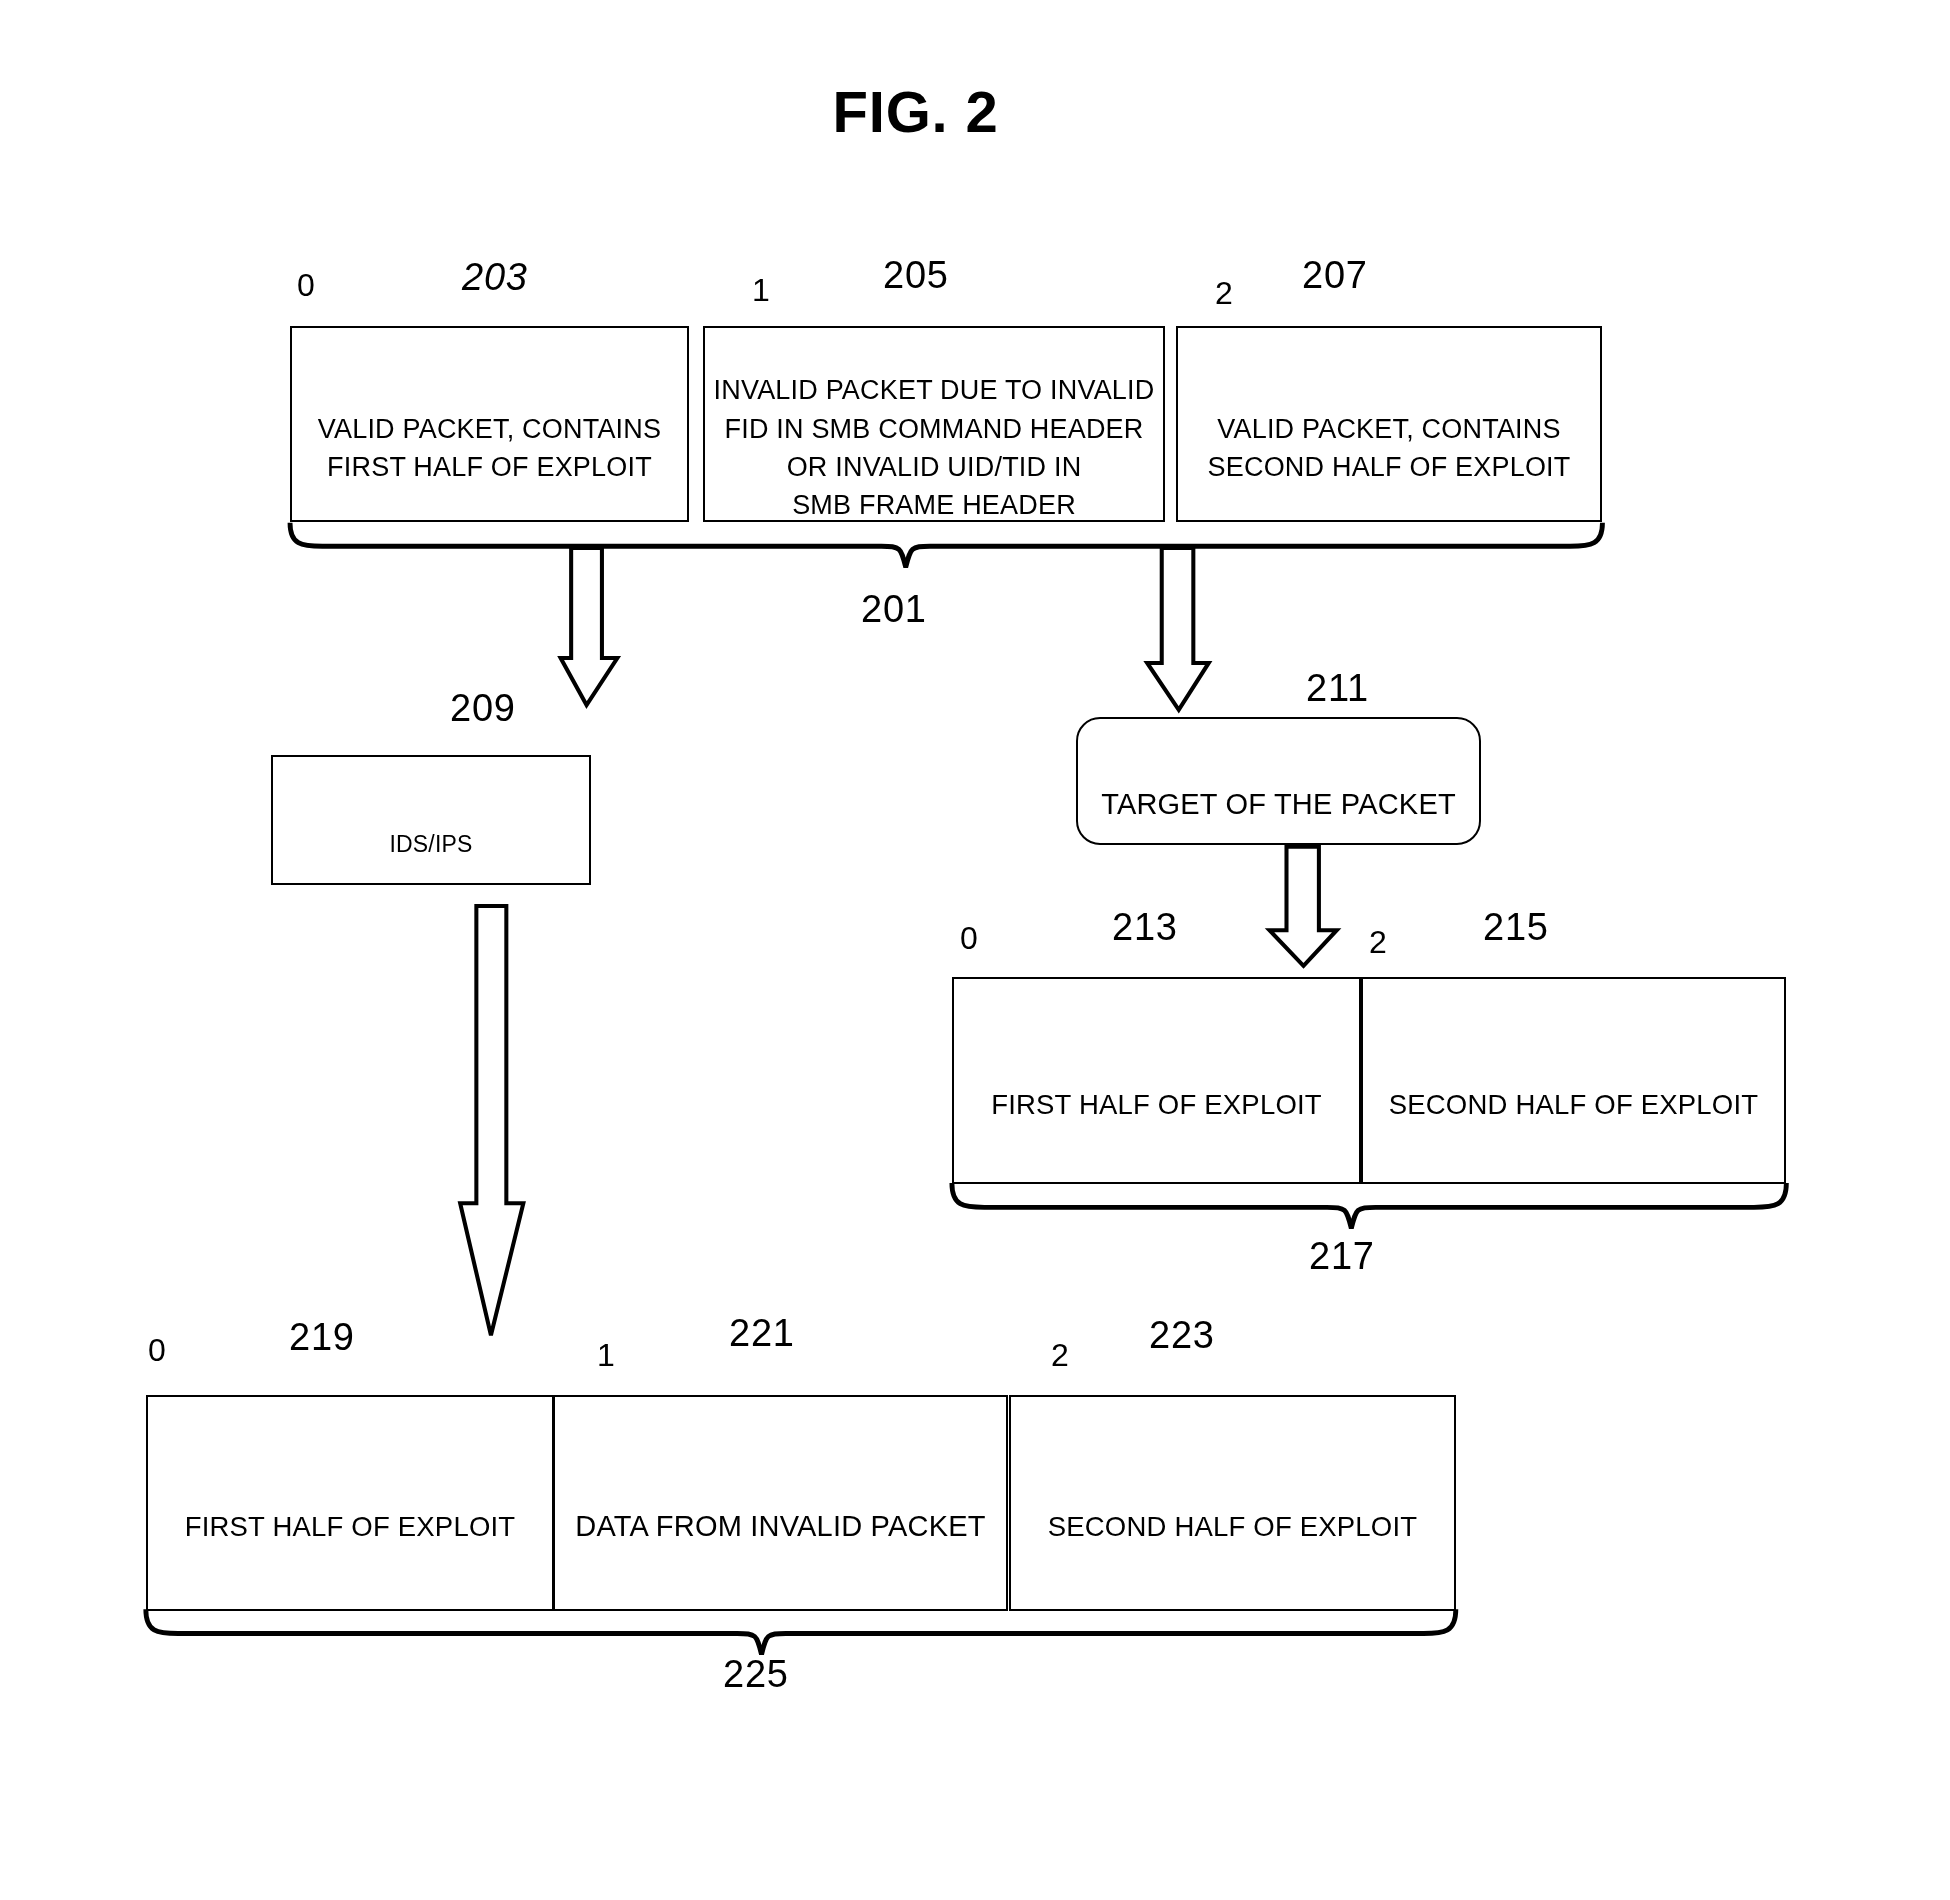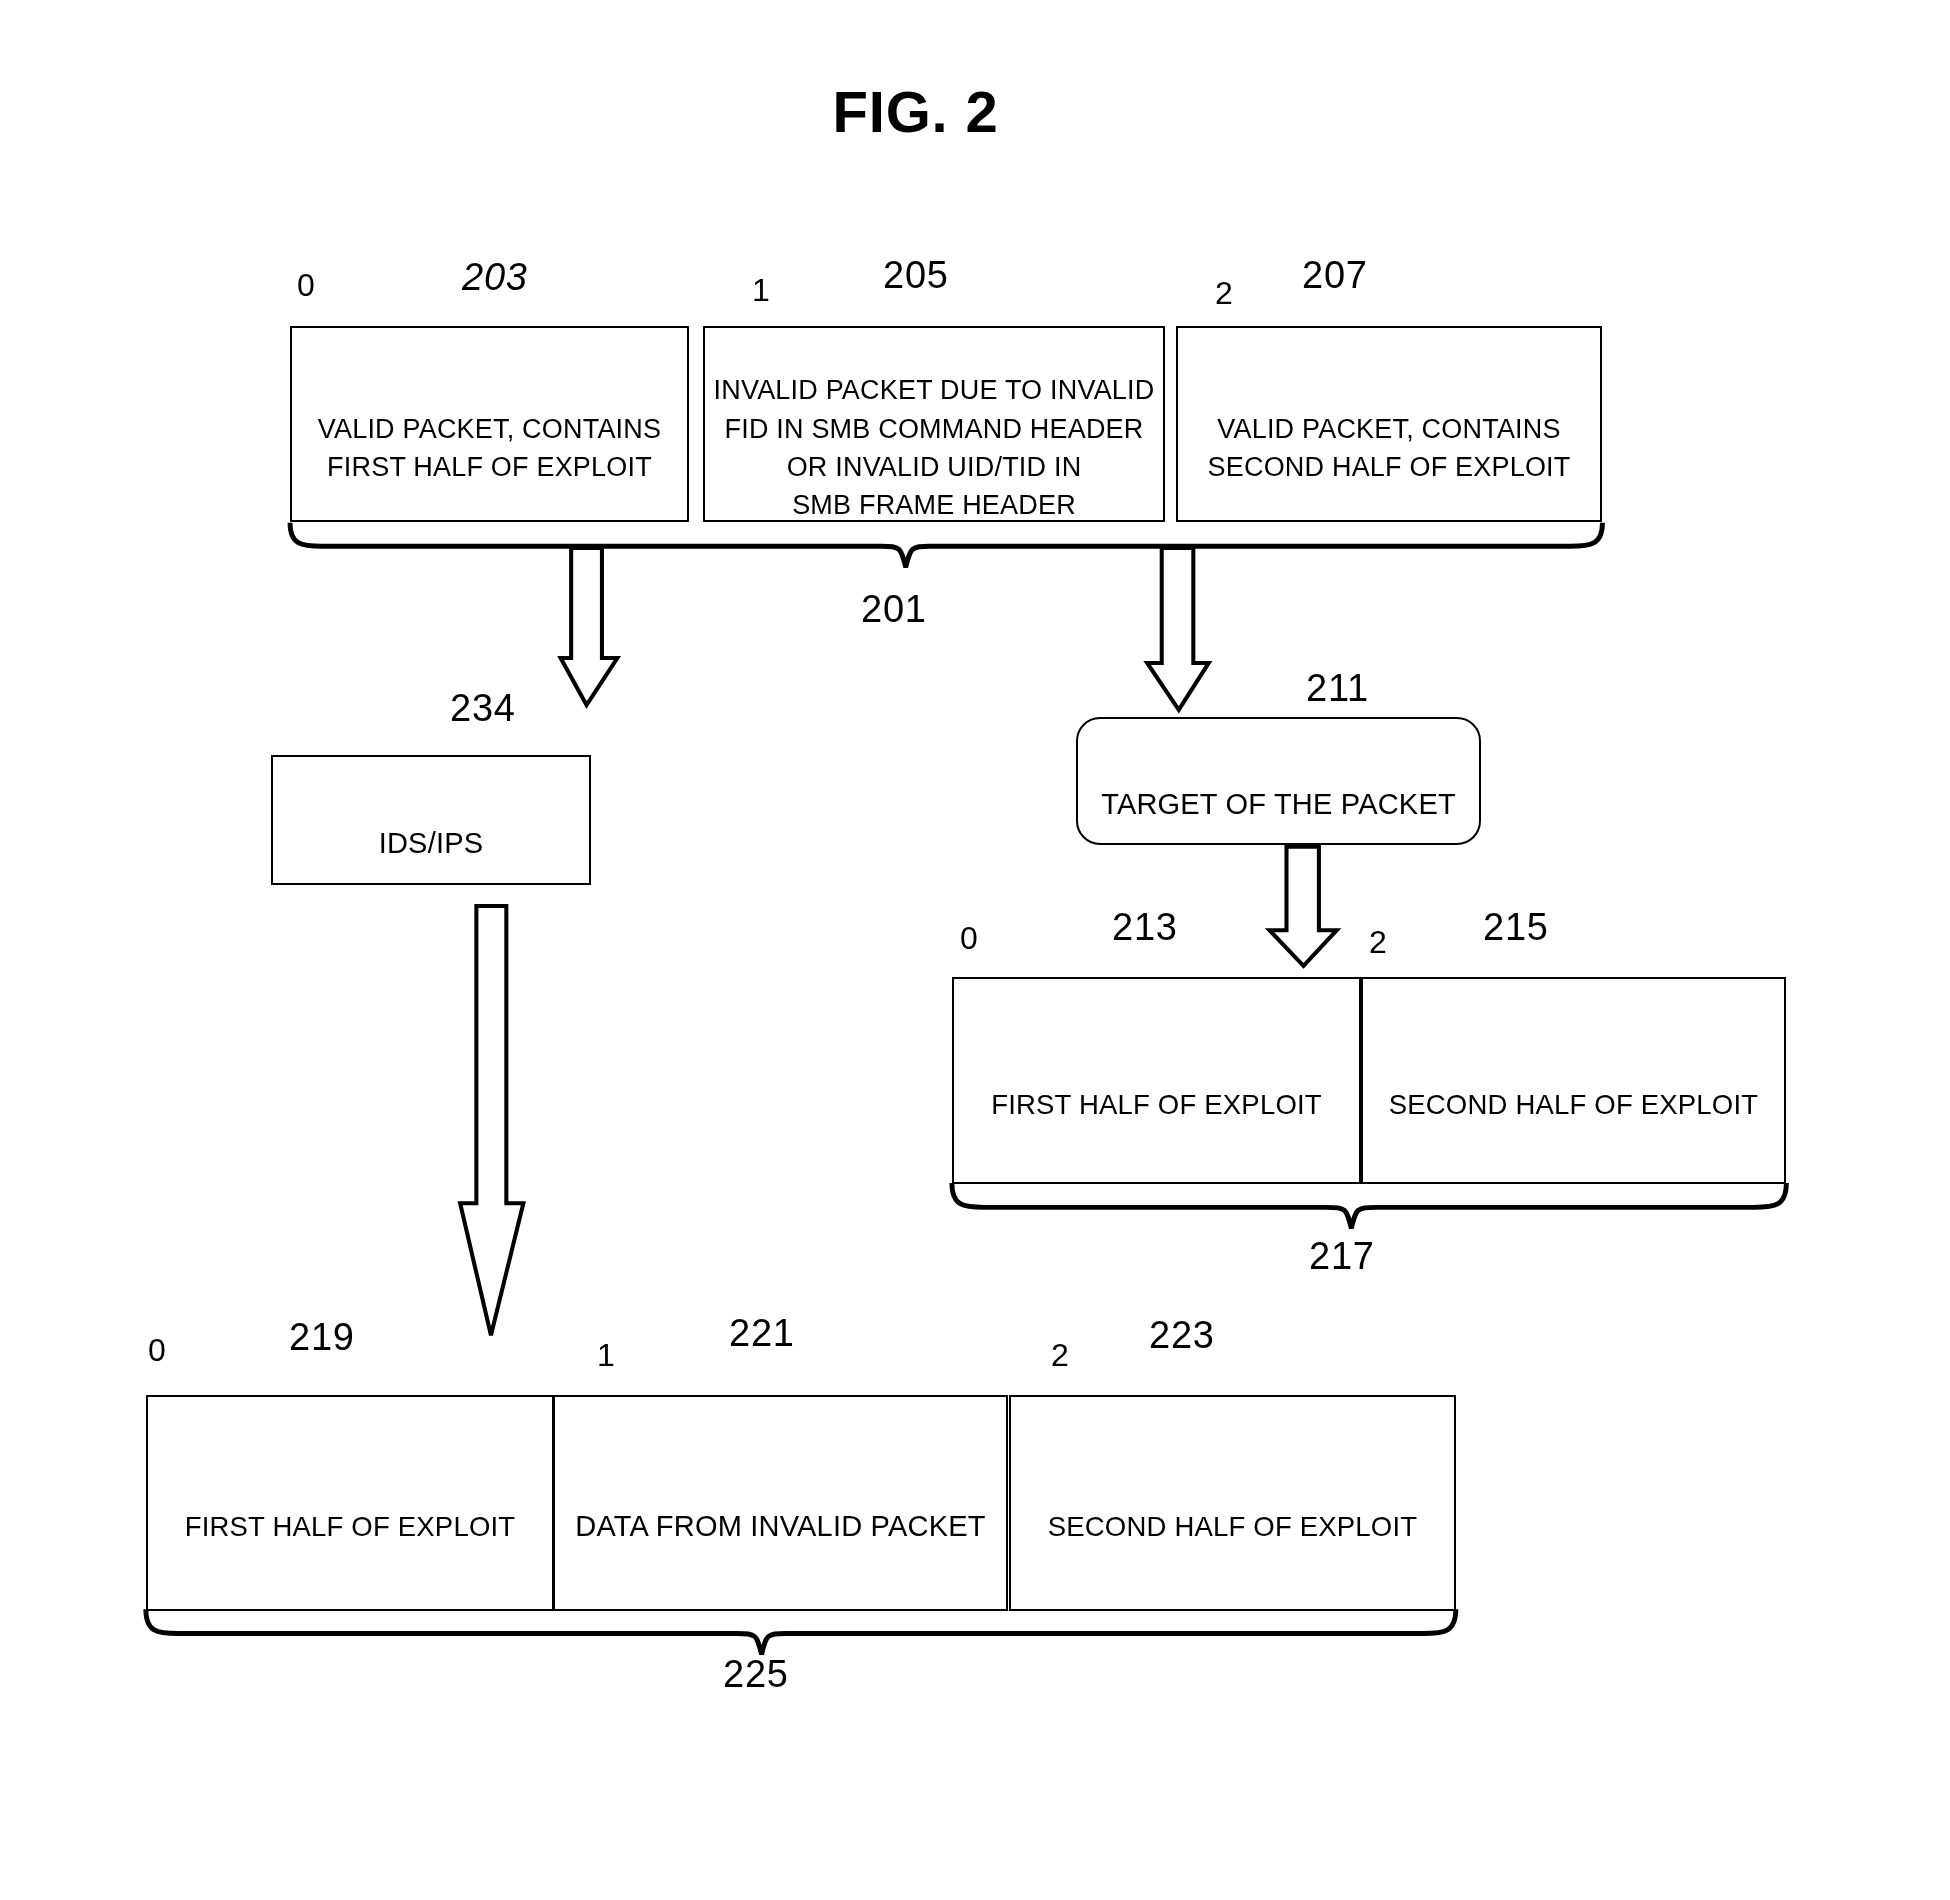--- a/index.html
+++ b/index.html
@@ -97,24 +97,24 @@
   <div class="abs pbox" style="left:703px; top:326px; width:462px; height:196px;">
     <div class="txt multiline">INVALID PACKET DUE TO INVALID<br>FID IN SMB COMMAND HEADER<br>OR INVALID UID/TID IN<br>SMB FRAME HEADER</div>
   </div>
 
   <div class="abs pbox" style="left:1176px; top:326px; width:426px; height:196px;">
     <div class="txt multiline">VALID PACKET, CONTAINS<br>SECOND HALF OF EXPLOIT</div>
   </div>
 
   <div class="abs refnum" style="left:861px; top:588px;">201</div>
 
-  <div class="abs refnum" style="left:450px; top:687px;">234</div>
+  <div class="abs refnum" style="left:450px; top:687px;">209</div>
 
   <div class="abs pbox" style="left:271px; top:755px; width:320px; height:130px;">
-    <div class="txt multiline" style="font-size:29px;">IDS/IPS</div>
+    <div class="txt multiline" style="font-size:23px;">IDS/IPS</div>
   </div>
 
   <div class="abs refnum" style="left:1306px; top:667px;">211</div>
 
   <div class="abs pbox" style="left:1076px; top:717px; width:405px; height:128px;border-radius:24px;">
     <div class="txt multiline" style="font-size:29px;">TARGET OF THE PACKET</div>
   </div>
 
   <div class="abs idxnum" style="left:960px; top:920px;">0</div>
   <div class="abs refnum" style="left:1112px; top:906px;">213</div>

